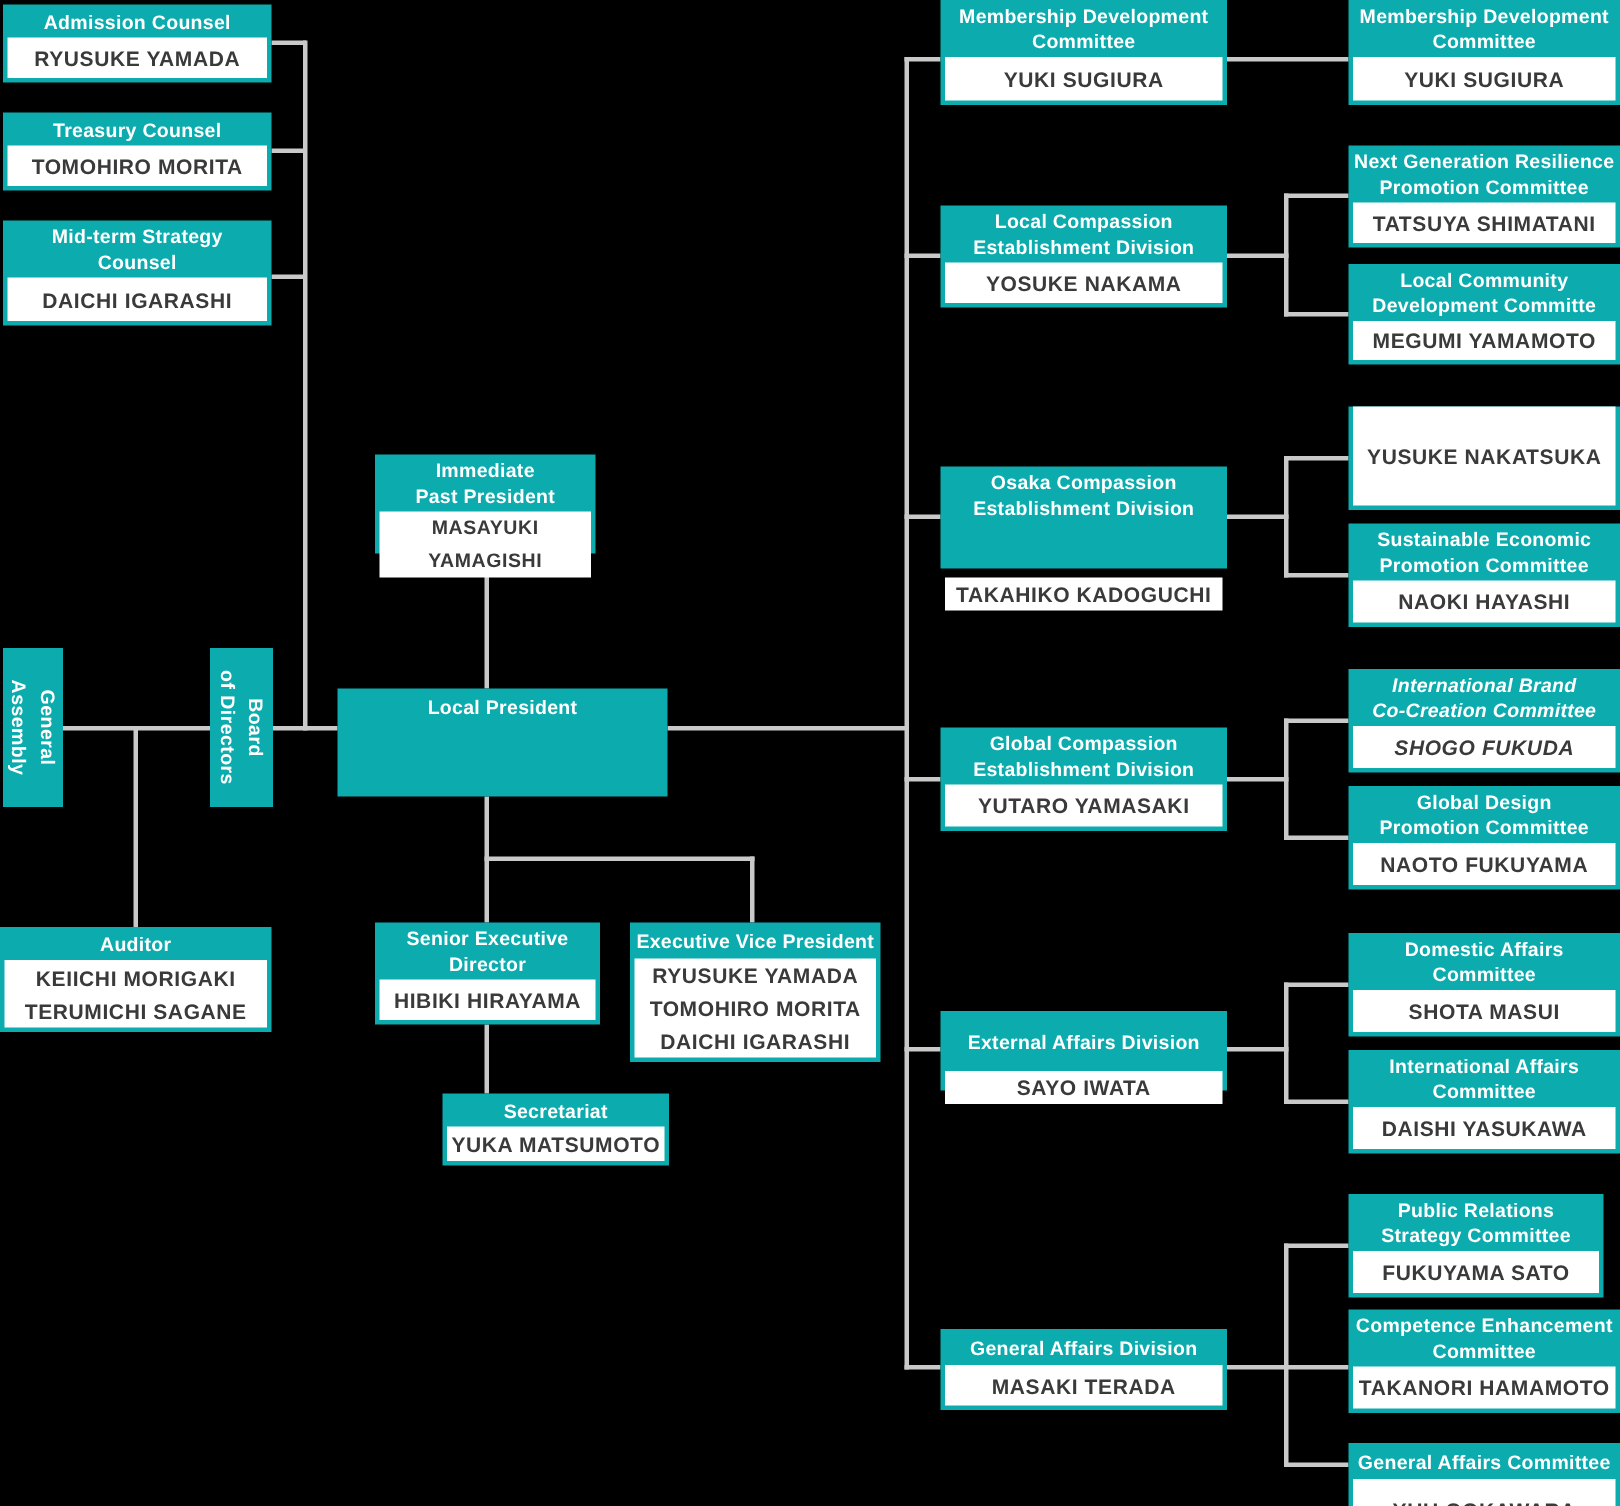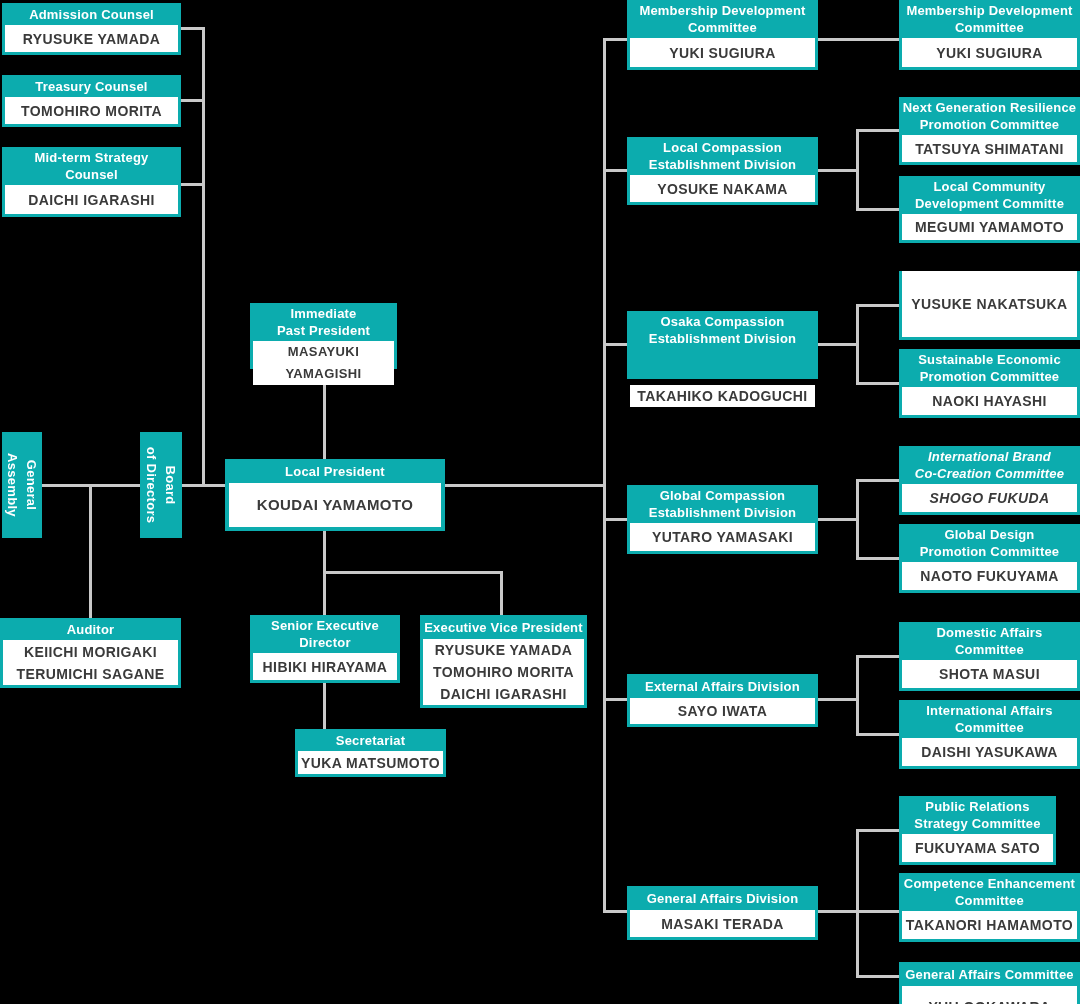--- a/index.html
+++ b/index.html
@@ -109,21 +109,20 @@
 TERUMICHI SAGANE</div>
   </div>
 
   <div class="node" style="left:250px;top:303px;width:147px;height:66px;">
     <div class="hdr hdr2">Immediate
 Past President</div>
     <div class="body" style="font-size:13px;">MASAYUKI YAMAGISHI</div>
   </div>
   <div class="node" style="left:225px;top:459px;width:220px;height:72px;">
     <div class="hdr hdr1" style="height:24px;text-align:center;">Local President</div>
-    <div class="body" style="font-size:15px;margin:0 4px 4px 4px;">KOUDAI YAMAMOTO</div>
   </div>
   <div class="node" style="left:250px;top:615px;width:150px;height:68px;">
     <div class="hdr hdr2">Senior Executive
 Director</div>
     <div class="body">HIBIKI HIRAYAMA</div>
   </div>
   <div class="node" style="left:420px;top:615px;width:167px;height:93px;">
     <div class="hdr hdr1" style="height:24px;">Executive Vice President</div>
     <div class="body">RYUSUKE YAMADA
 TOMOHIRO MORITA
@@ -148,21 +147,21 @@
     <div class="hdr hdr2">Osaka Compassion
 Establishment Division</div>
     <div class="body">TAKAHIKO KADOGUCHI</div>
   </div>
   <div class="node" style="left:627px;top:485px;width:191px;height:69px;">
     <div class="hdr hdr2">Global Compassion
 Establishment Division</div>
     <div class="body">YUTARO YAMASAKI</div>
   </div>
   <div class="node" style="left:627px;top:674px;width:191px;height:53px;">
-    <div class="hdr hdr1" style="height:24px;">External Affairs Division</div>
+    <div class="hdr hdr1" style="height:40px;">External Affairs Division</div>
     <div class="body">SAYO IWATA</div>
   </div>
   <div class="node" style="left:627px;top:886px;width:191px;height:54px;">
     <div class="hdr hdr1" style="height:24px;">General Affairs Division</div>
     <div class="body">MASAKI TERADA</div>
   </div>
 
   <div class="node" style="left:899px;top:0px;width:181px;height:70px;">
     <div class="hdr hdr2">Membership Development
 Committee</div>
@@ -199,21 +198,21 @@
   <div class="node" style="left:899px;top:622px;width:181px;height:69px;">
     <div class="hdr hdr2">Domestic Affairs
 Committee</div>
     <div class="body">SHOTA MASUI</div>
   </div>
   <div class="node" style="left:899px;top:700px;width:181px;height:69px;">
     <div class="hdr hdr2">International Affairs
 Committee</div>
     <div class="body">DAISHI YASUKAWA</div>
   </div>
-  <div class="node" style="left:899px;top:796px;width:157px;height:69px;">
+  <div class="node" style="left:899px;top:796px;width:170px;height:69px;">
     <div class="hdr hdr2">Public Relations
 Strategy Committee</div>
     <div class="body">FUKUYAMA SATO</div>
   </div>
   <div class="node" style="left:899px;top:873px;width:181px;height:69px;">
     <div class="hdr hdr2">Competence Enhancement
 Committee</div>
     <div class="body">TAKANORI HAMAMOTO</div>
   </div>
   <div class="node" style="left:899px;top:922px;width:181px;height:69px;margin-top:40px;">

